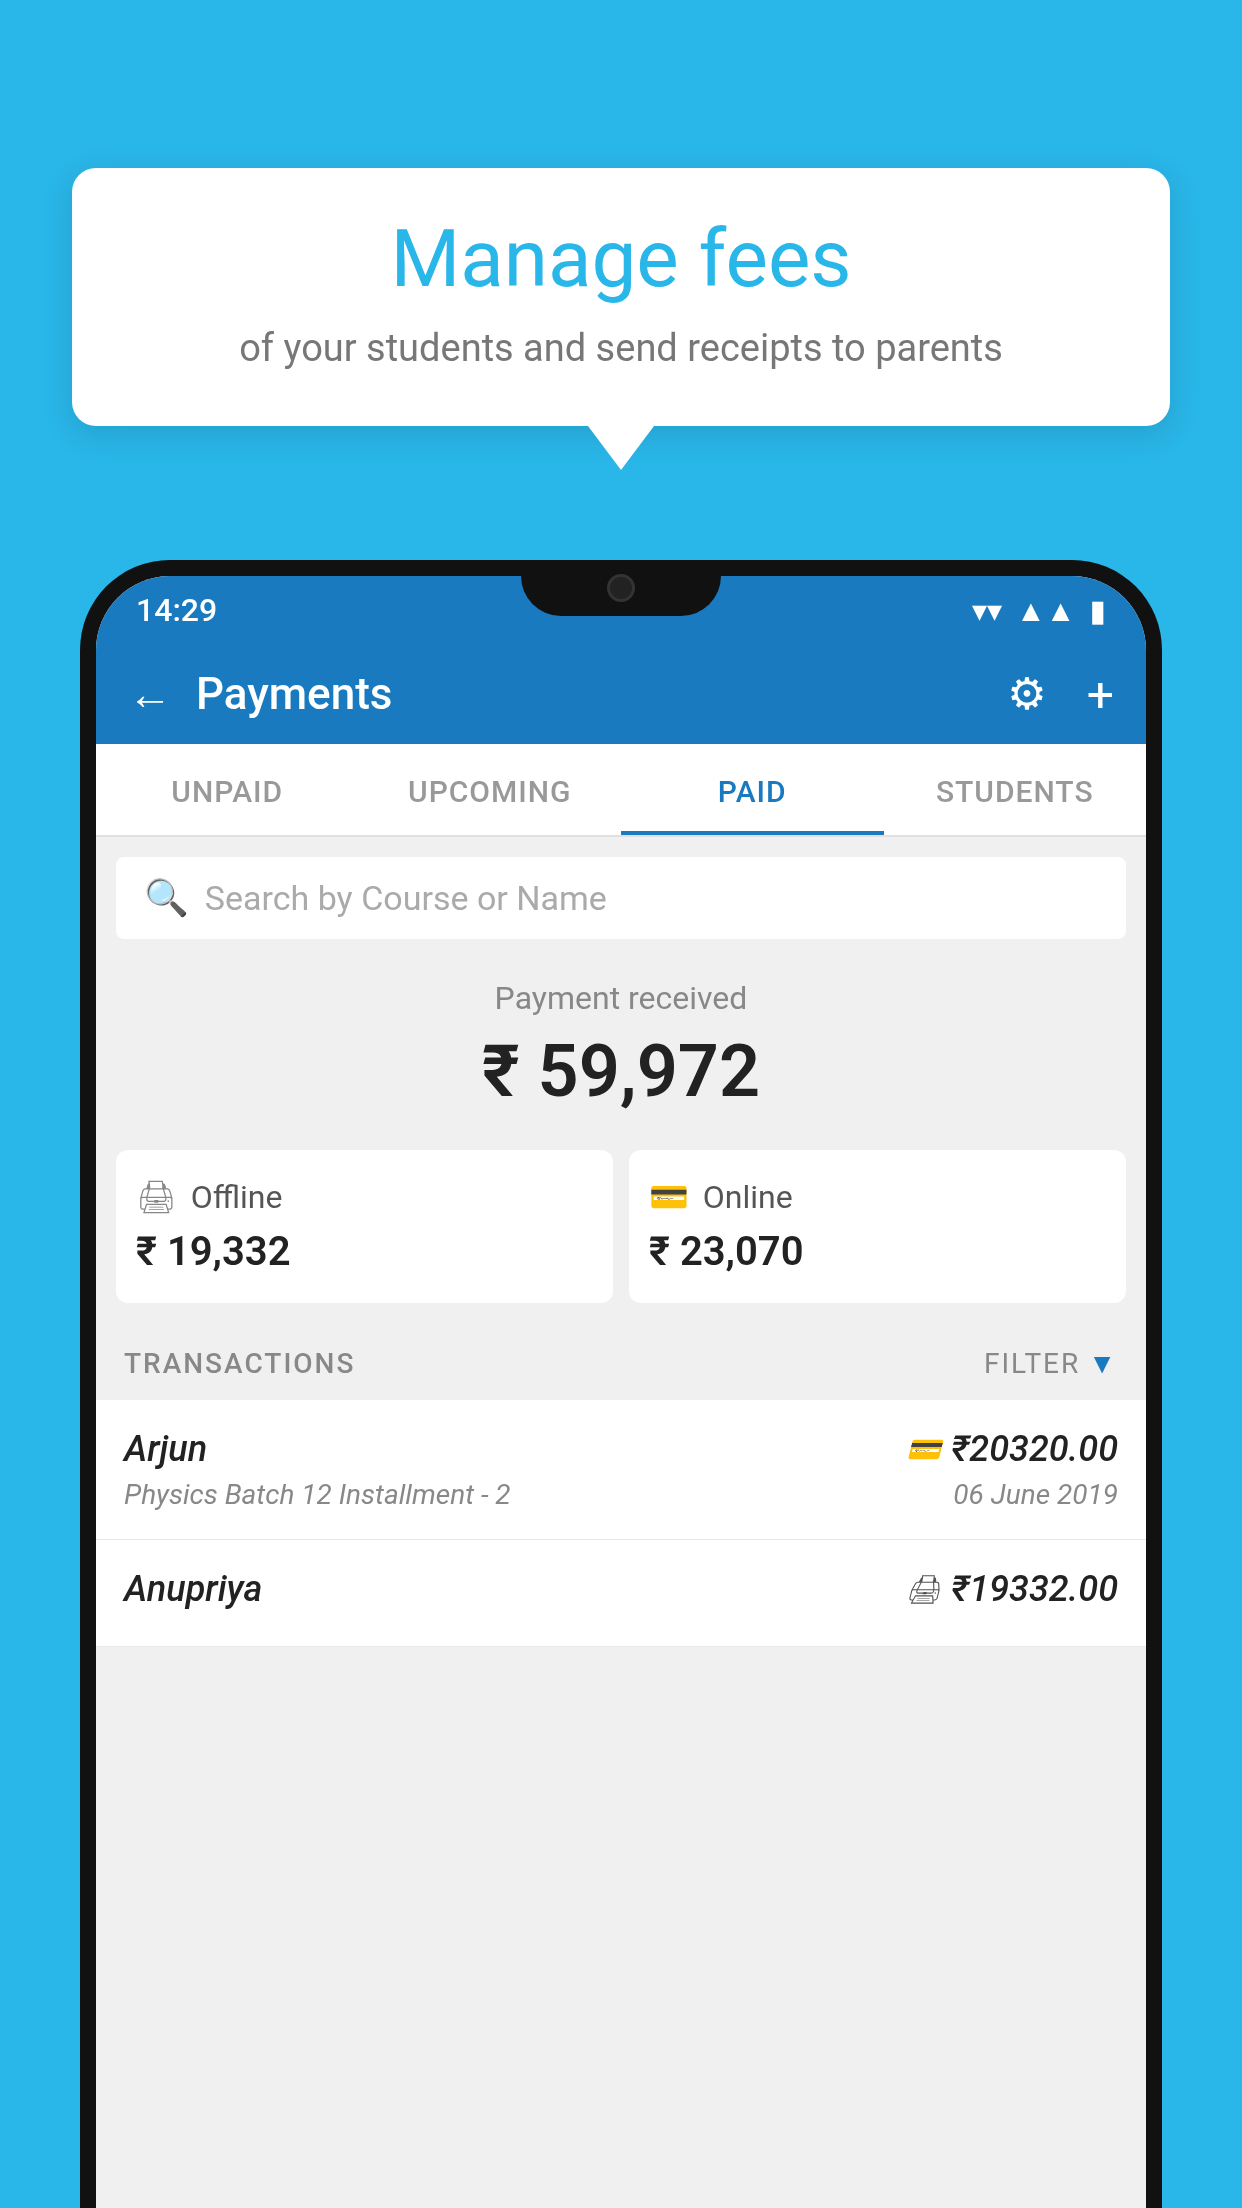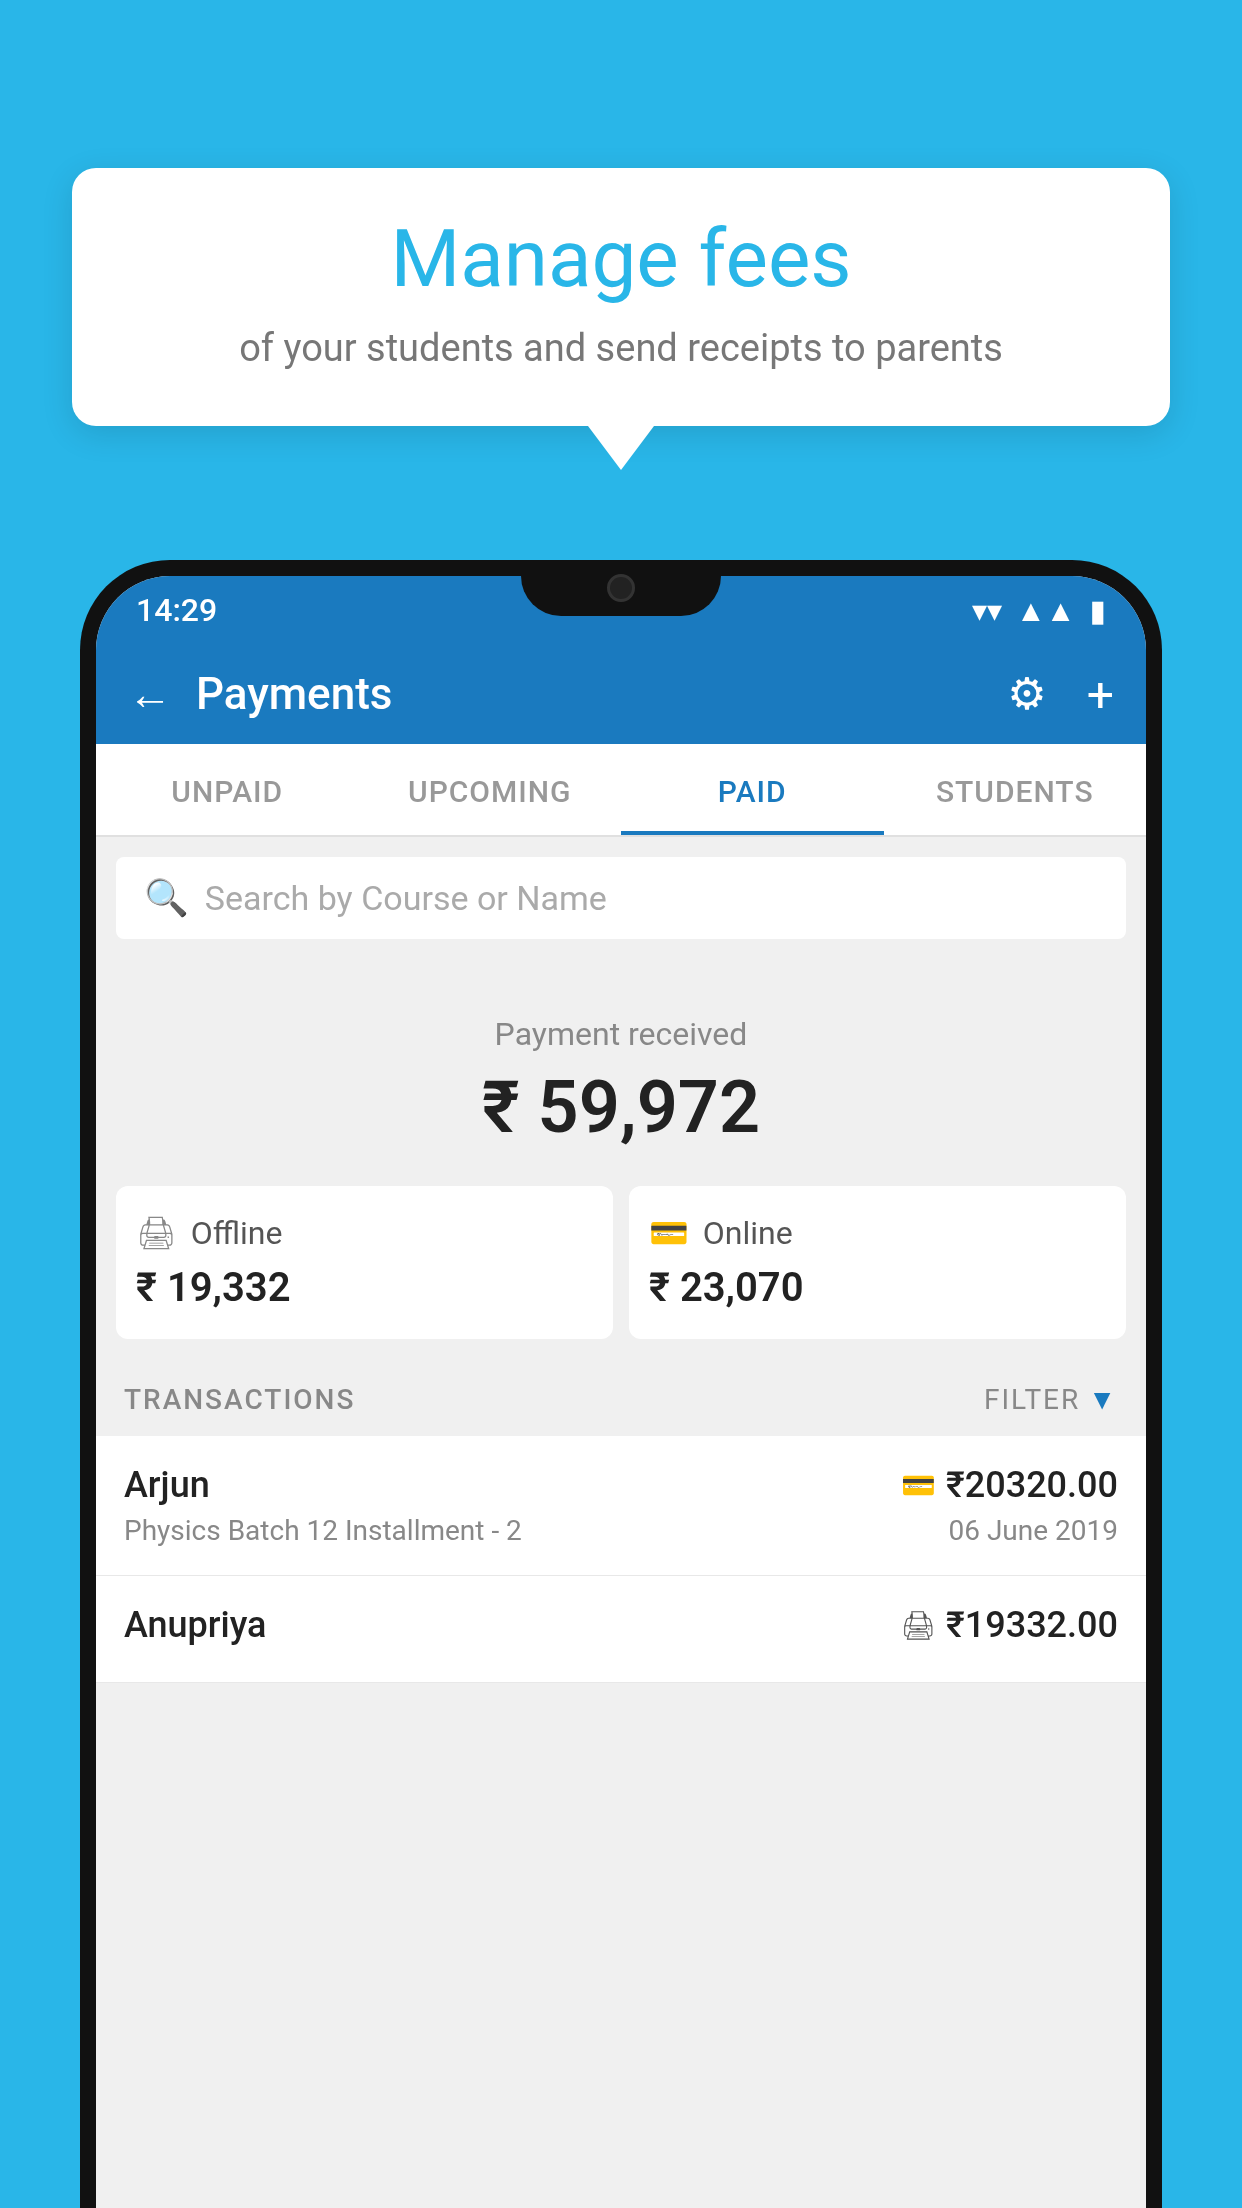--- a/index.html
+++ b/index.html
@@ -204,21 +204,20 @@
     
     .payment-section {
       background: #f0f0f0;
       padding: 40px 20px 20px;
       text-align: center;
     }
     .payment-label {
       color: #888;
       font-size: 32px;
       margin-bottom: 12px;
-      margin-top: 36px;
     }
     .payment-amount {
       color: #222;
       font-size: 72px;
       font-weight: 600;
     }
 
     
     .payment-cards {
       display: flex;
@@ -278,20 +277,21 @@
     .filter-icon {
       color: #1a7abf;
       font-size: 28px;
     }
 
     
     .transaction-row {
       background: #fff;
       padding: 28px 28px;
       border-bottom: 1px solid #e8e8e8;
+      font-style: italic;
     }
     .transaction-top {
       display: flex;
       justify-content: space-between;
       align-items: center;
       margin-bottom: 8px;
     }
     .transaction-name {
       font-size: 36px;
       font-weight: 500;

